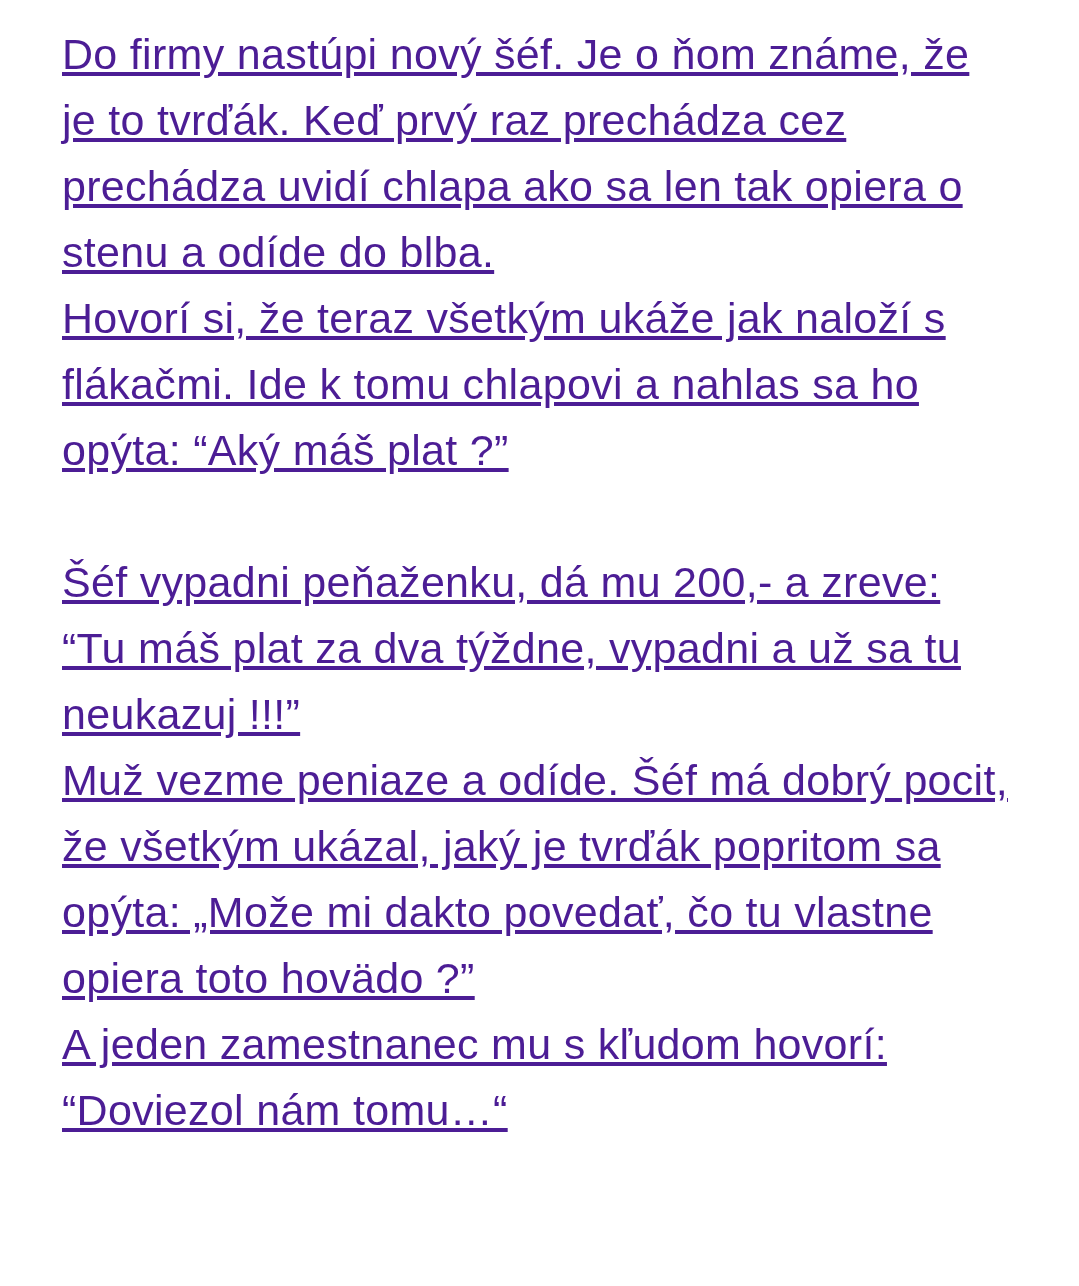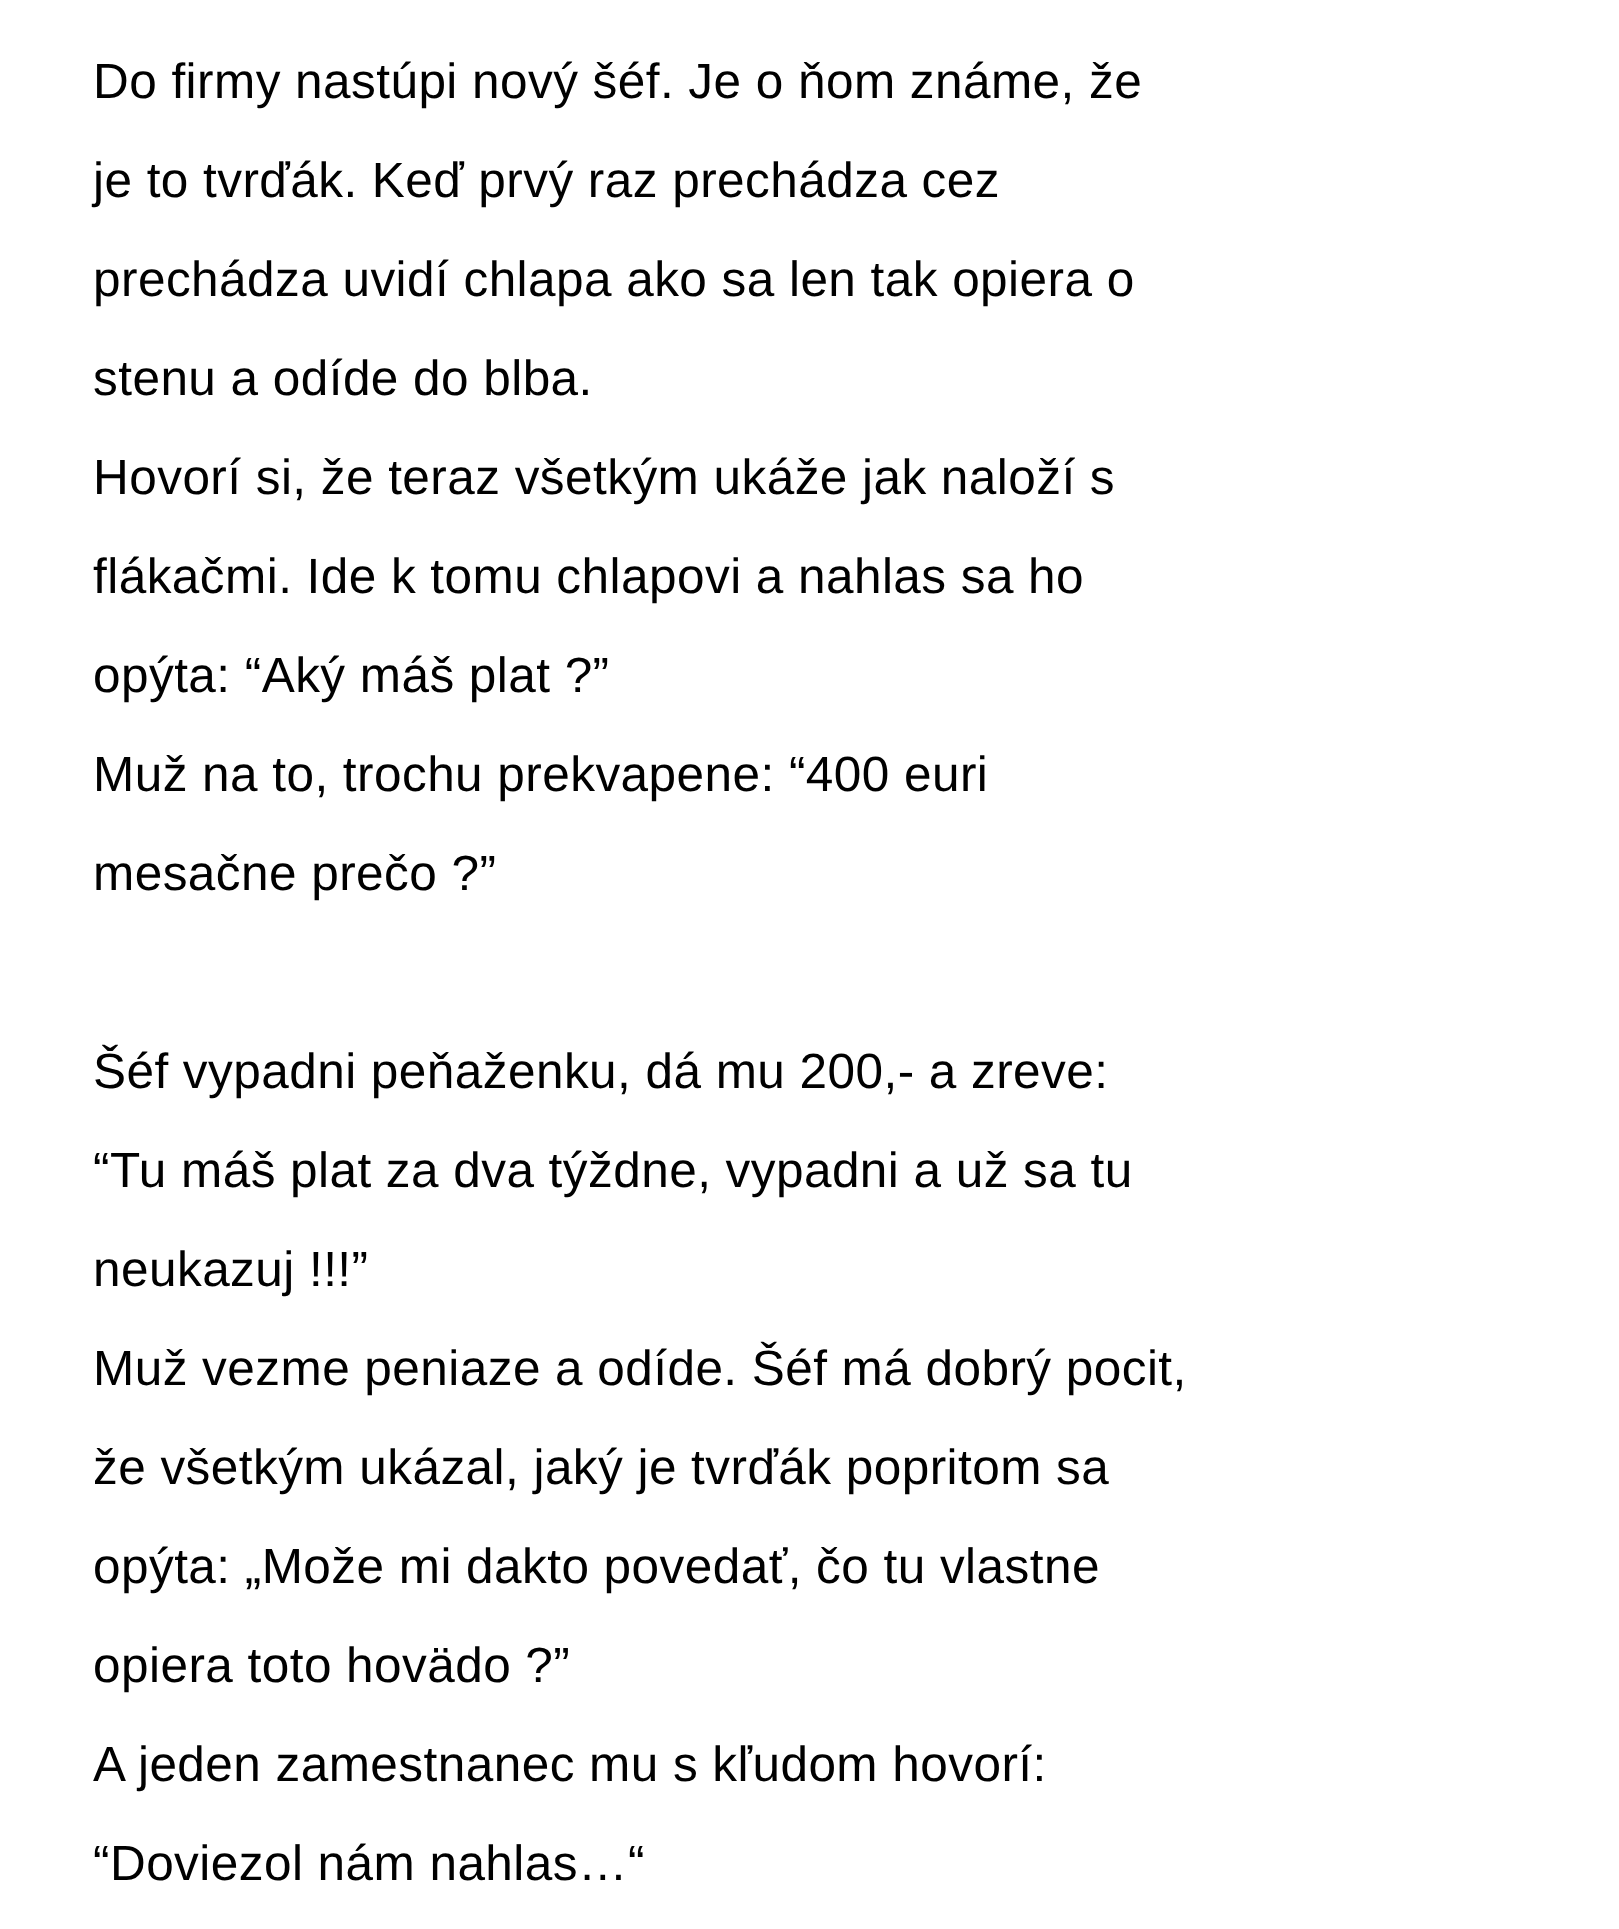--- a/index.html
+++ b/index.html
@@ -8,23 +8,24 @@
   }
   body {
     width: 1079px;
     height: 1286px;
     background: #ffffff;
     overflow: hidden;
     font-family: "Liberation Sans", "DejaVu Sans", sans-serif;
   }
   .text-content {
     padding: 21px 40px 0 62px;
-    font-size: 33px;
+    font-size: 43px;
     letter-spacing: 0.3px;
-    color: #000000;
+    color: #4c1d95;
+    text-decoration: underline;
   }
   .paragraph {
     margin: 0;
   }
   .line {
     line-height: 66px;
     min-height: 66px;
     white-space: nowrap;
   }
 </style>
@@ -37,34 +38,30 @@
       <div class="line">je to tvrďák. Keď prvý raz prechádza cez</div>
       <div class="line">prechádza uvidí chlapa ako sa len tak opiera o</div>
       <div class="line">stenu a odíde do blba.</div>
     </div>
     <div class="paragraph">
       <div class="line">Hovorí si, že teraz všetkým ukáže jak naloží s</div>
       <div class="line">flákačmi. Ide k tomu chlapovi a nahlas sa ho</div>
       <div class="line">opýta: “Aký máš plat ?”</div>
     </div>
     <div class="paragraph">
-      <div class="line">Muž na to, trochu prekvapene: “400 euri</div>
-      <div class="line">mesačne prečo ?”</div>
-    </div>
-    <div class="paragraph">
       <div class="line"></div>
     </div>
     <div class="paragraph">
       <div class="line">Šéf vypadni peňaženku, dá mu 200,- a zreve:</div>
       <div class="line">“Tu máš plat za dva týždne, vypadni a už sa tu</div>
       <div class="line">neukazuj !!!”</div>
     </div>
     <div class="paragraph">
       <div class="line">Muž vezme peniaze a odíde. Šéf má dobrý pocit,</div>
       <div class="line">že všetkým ukázal, jaký je tvrďák popritom sa</div>
       <div class="line">opýta: „Može mi dakto povedať, čo tu vlastne</div>
       <div class="line">opiera toto hovädo ?”</div>
     </div>
     <div class="paragraph">
       <div class="line">A jeden zamestnanec mu s kľudom hovorí:</div>
-      <div class="line">“Doviezol nám nahlas…“</div>
+      <div class="line">“Doviezol nám tomu…“</div>
     </div>
   </main>
 
 </body></html>

